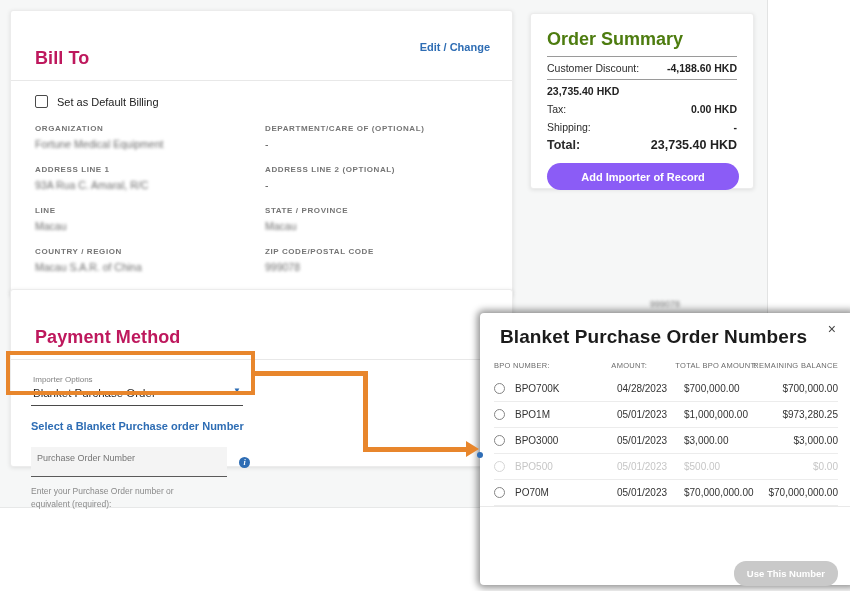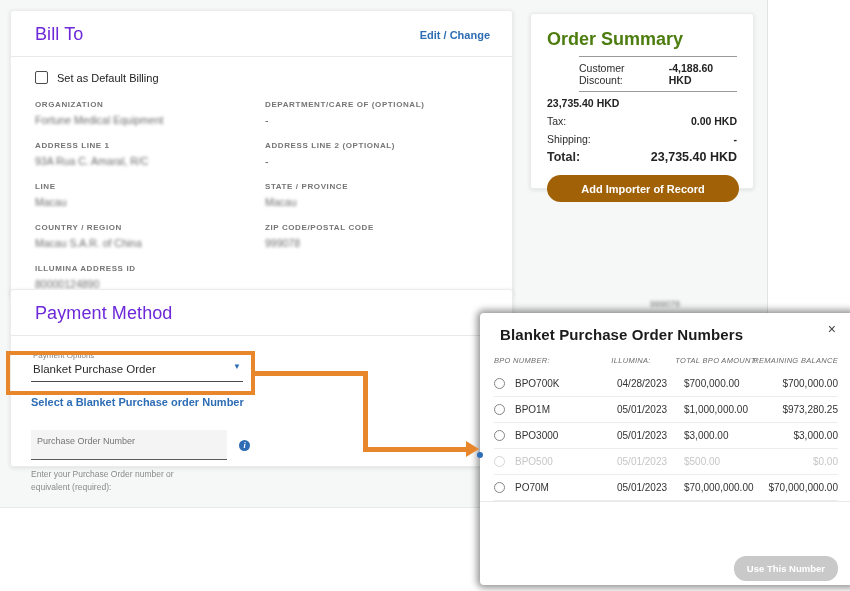--- a/index.html
+++ b/index.html
@@ -15,56 +15,56 @@
   .card {
     position:absolute; background:#fff; border:1px solid #ececec; border-radius:3px;
     box-shadow:0 1px 4px rgba(0,0,0,0.10);
   }
   
   .bill-to { left:10px; top:10px; width:503px; height:286px; }
   .card-head {
     display:flex; align-items:center; justify-content:space-between;
     padding:13px 22px 11px 24px; border-bottom:1px solid #e8e8e8;
   }
-  .card-head h1 { font-size:18px; font-weight:400; color:#6d28d9; letter-spacing:0.1px; }
+  .card-head h1 { font-size:18px; font-weight:700; color:#be185d; letter-spacing:0.1px;margin-top:24px; }
   .link { font-size:11px; color:#2e6db4; font-weight:700; cursor:pointer; text-decoration:none;text-align:center; }
   .bt-body { padding:14px 24px 0 24px; }
   .chk-row { display:flex; align-items:center; gap:9px; font-size:11px; color:#222; font-weight:400; cursor:pointer; }
   .chk { width:13px; height:13px; border:1.5px solid #4a4a4a; border-radius:2px; background:#fff; display:inline-block; }
   .fields { display:grid; grid-template-columns:230px 1fr; column-gap:0; margin-top:16px; }
   .field { margin-bottom:15px; }
   .f-label { font-size:8px; letter-spacing:0.6px; color:#757575; font-weight:700; }
   .f-value { font-size:10.5px; color:#5a5a5a; margin-top:5px; }
   .f-value.blur { filter:blur(1.6px); color:#6e6e6e; }
   
   .order-summary { left:530px; top:13px; width:224px; height:176px; padding:15px 16px; }
   .order-summary h2 { font-size:18px; font-weight:700; color:#4d7c0f; margin-bottom:6px; }
   .os-row { display:flex; justify-content:space-between; align-items:baseline;
     font-size:10.5px; color:#2b2b2b; padding:3px 0; }
   .os-row .os-val { font-weight:700; color:#222; }
-  .os-discount { border-top:1px solid #9a9a9a; border-bottom:1px solid #9a9a9a; padding:5px 0; margin-bottom:2px;margin-left:32px; }
+  .os-discount { border-top:1px solid #9a9a9a; border-bottom:1px solid #9a9a9a; padding:5px 0; margin-bottom:2px; }
   .os-total { font-size:12.5px; font-weight:700; padding-top:2px;gap:32px; }
   .os-total .os-val { font-size:12.5px; }
   .btn-primary {
     display:block; width:192px; height:27px; margin:8px auto 0 auto;
-    background:#a16207; color:#fff; font-size:11px; font-weight:700;
+    background:#8b5cf6; color:#fff; font-size:11px; font-weight:700;
     border:none; border-radius:14px; cursor:pointer; font-family:inherit;
   }
   
   .payment { left:10px; top:289px; width:503px; height:178px; }
   .pm-body { padding:13px 24px 0 20px; position:relative; }
   .dd {
     width:212px; cursor:pointer; position:relative; padding:2px 0 6px 2px;
     border-bottom:1px solid #4a4a4a;
   }
   .dd-label { font-size:8px; color:#828282; }
   .dd-value { font-size:11.5px; color:#2b2b2b; font-weight:400; margin-top:3px; }
   .dd-chev { position:absolute; right:2px; top:13px; font-size:8px; color:#2e6db4; }
   .sel-heading { font-size:11px; font-weight:700; color:#2e6db4; margin-top:14px; cursor:pointer; }
-  .po-wrap { display:flex; align-items:center; gap:12px; margin-top:22px; }
+  .po-wrap { display:flex; align-items:center; gap:12px; margin-top:15px; }
   .po-input {
     width:196px; height:30px; background:#f4f4f4; border:none; border-bottom:1px solid #5a5a5a;
     font-family:inherit; font-size:9px; color:#5f5f5f; padding:4px 0 12px 6px;
   }
   .info-icon {
     width:11px; height:11px; border-radius:50%; background:#2e6db4; color:#fff;
     font-size:8px; font-weight:700; display:flex; align-items:center; justify-content:center;
     font-style:italic; cursor:pointer; font-family:"Liberation Serif",serif;
   }
   .po-help { font-size:8.5px; color:#8a8a8a; line-height:1.5; margin-top:8px; width:180px; }
@@ -83,25 +83,25 @@
   .partial-zip { position:absolute; left:650px; top:299px; font-size:9px; color:#777;
     filter:blur(1.4px); z-index:2; }
   
   .modal {
     position:absolute; left:480px; top:313px; width:372px; height:272px; z-index:10;
     background:#fff; border-radius:4px 0 0 4px;
     box-shadow:0 0 7px 3px rgba(0,0,0,0.42);
     display:flex; flex-direction:column;
   }
   .modal-head { position:relative; padding:13px 20px 0 20px; }
-  .modal-head h2 { font-size:15px; font-weight:700; color:#1b1b1b; letter-spacing:0.1px; }
+  .modal-head h2 { font-size:19px; font-weight:700; color:#1b1b1b; letter-spacing:0.1px; }
   .close-x { position:absolute; right:16px; top:9px; font-size:14px; color:#444; cursor:pointer; line-height:1; }
   .tbl { margin-top:6px; padding:0 14px; }
   .tr { display:flex; align-items:center; height:26px; border-bottom:1px solid #ececec; }
-  .tr.th { height:22px; border-bottom:none;font-style:italic; }
+  .tr.th { height:22px; border-bottom:none; }
   .c1 { width:123px; display:flex; align-items:center; gap:10px; }
   .c2 { width:67px; }
   .c3 { width:78px; }
   .c4 { flex:1; text-align:right; }
   .th span { font-size:7.5px; letter-spacing:0.3px; color:#6b6b6b; white-space:nowrap; }
   .tr:not(.th) span { font-size:10px; color:#333; white-space:nowrap; }
   .radio { width:11px; height:11px; min-width:11px; border:1.5px solid #858585; border-radius:50%;
     background:#fff; display:inline-block; cursor:pointer; }
   .tr.disabled span { color:#c6c6c6; }
   .tr.disabled .radio { border-color:#d6d6d6; cursor:default; }
@@ -195,21 +195,21 @@
     </div>
     <button class="btn-primary">Add Importer of Record</button>
   </aside>
 
   <section class="card payment">
     <div class="card-head">
       <h1>Payment Method</h1>
     </div>
     <div class="pm-body">
       <div class="dd">
-        <div class="dd-label">Payment Options</div>
+        <div class="dd-label">Importer Options</div>
         <div class="dd-value">Blanket Purchase Order</div>
         <span class="dd-chev">▼</span>
       </div>
       <div class="sel-heading">Select a Blanket Purchase order Number</div>
       <div class="po-wrap">
         <input class="po-input" type="text" placeholder="Purchase Order Number" style="">
         <span class="info-icon">i</span>
       </div>
       <div class="po-help">
         <div>Enter your Purchase Order number or</div>
@@ -228,21 +228,21 @@
   <div class="blue-dot"></div>
 
   <div class="modal">
     <div class="modal-head">
       <h2>Blanket Purchase Order Numbers</h2>
       <span class="close-x">×</span>
     </div>
     <div class="tbl">
       <div class="tr th">
         <span class="c1">BPO NUMBER:</span>
-        <span class="c2">ILLUMINA:</span>
+        <span class="c2">AMOUNT:</span>
         <span class="c3">TOTAL BPO AMOUNT:</span>
         <span class="c4">REMAINING BALANCE</span>
       </div>
       <div class="tr">
         <span class="c1">
             <span class="radio"></span>
             <span>BPO700K</span>
           </span>
         <span class="c2">04/28/2023</span>
         <span class="c3">$700,000.00</span>

